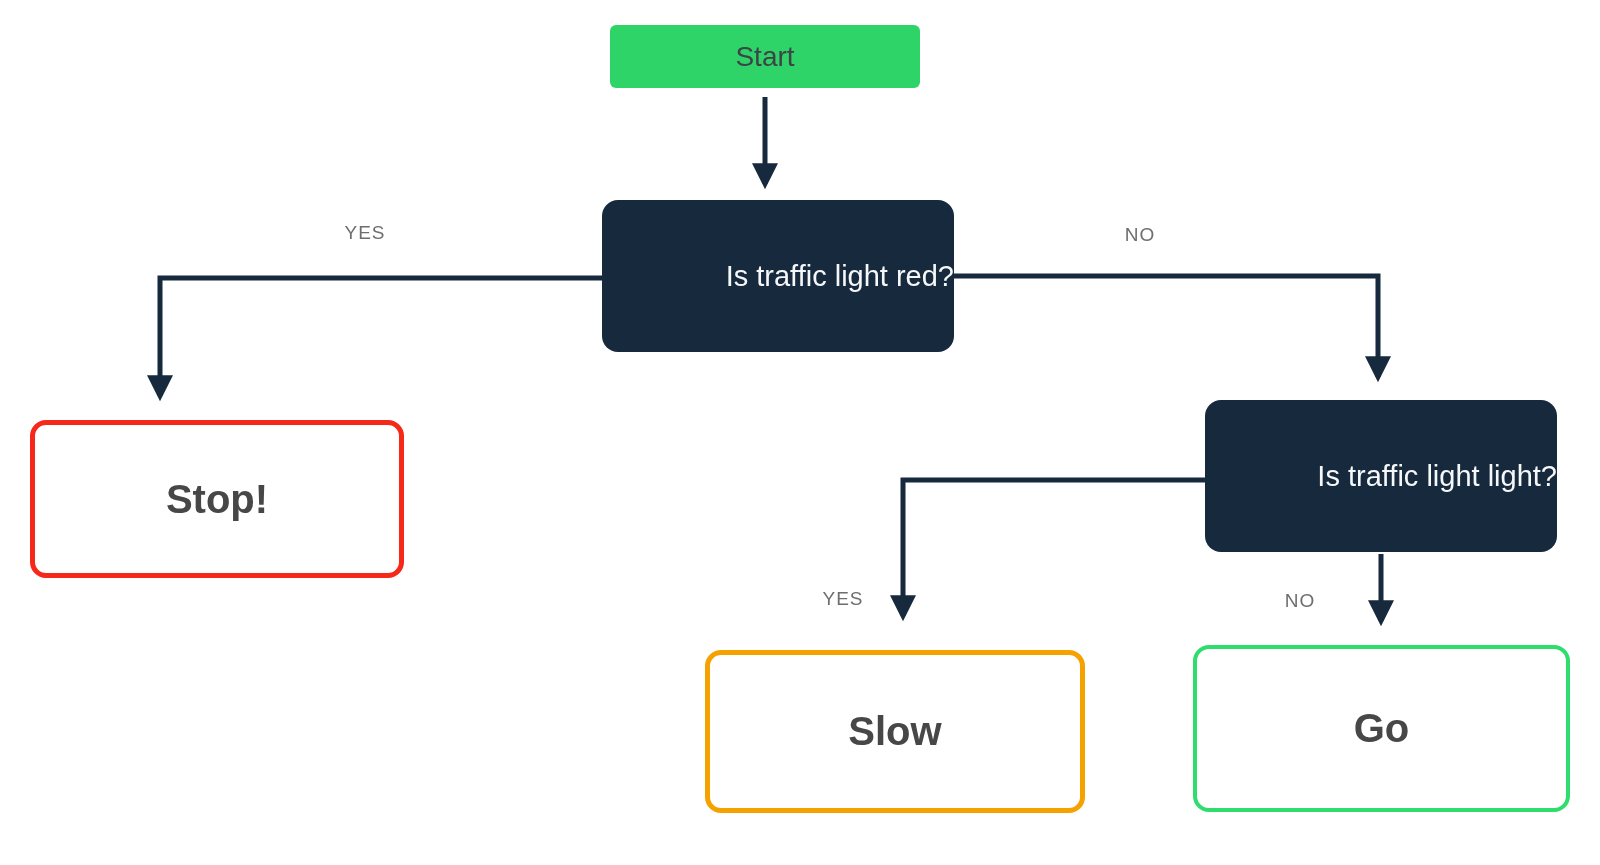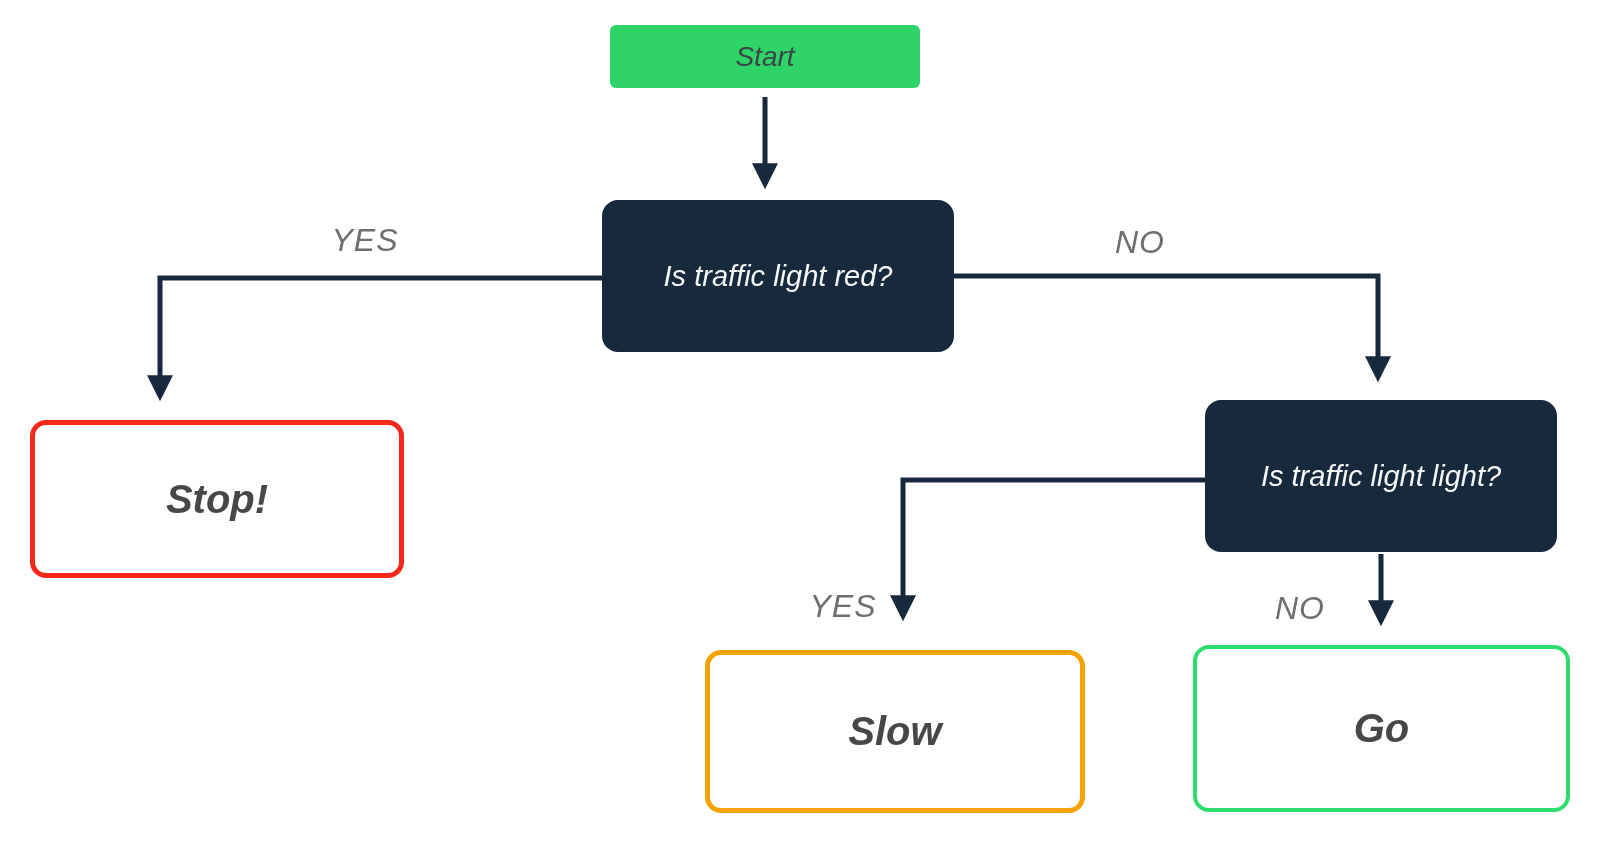--- a/index.html
+++ b/index.html
@@ -21,21 +21,20 @@
     padding: 0;
     background: var(--background);
     font-family: "Liberation Sans", "DejaVu Sans", sans-serif;
   }
   .canvas {
     position: relative;
     width: 1600px;
     height: 836px;
     background: var(--background);
     overflow: hidden;
-    font-style: italic;
   }
   .connectors {
     position: absolute;
     left: 0;
     top: 0;
     width: 1600px;
     height: 865px;
   }
   .edge {
     fill: none;
@@ -63,20 +62,21 @@
     color: var(--start-text);
     font-size: 28px;
     font-weight: 400;
   }
   .node-decision {
     background: var(--decision-fill);
     border-radius: 16px;
     color: var(--decision-text);
     font-size: 29px;
     font-weight: 400;
+    justify-content: flex-end;
   }
   .node-question-red {
     left: 602px;
     top: 200px;
     width: 352px;
     height: 152px;
   }
   .node-question-yellow {
     left: 1205px;
     top: 400px;
@@ -109,21 +109,21 @@
     top: 645px;
     width: 377px;
     height: 167px;
     border: 4px solid var(--go-border);
   }
   .edge-label {
     position: absolute;
     width: 110px;
     text-align: center;
     color: var(--edge-label-text);
-    font-size: 32px;
+    font-size: 19px;
     font-weight: 400;
     letter-spacing: 1px;
   }
   .label-qred-yes  { left: 310px;  top: 222px; }
   .label-qred-no   { left: 1085px; top: 224px; }
   .label-qyellow-yes { left: 788px;  top: 588px; }
   .label-qyellow-no  { left: 1245px; top: 590px; }
 </style>
 </head>
 <body>

